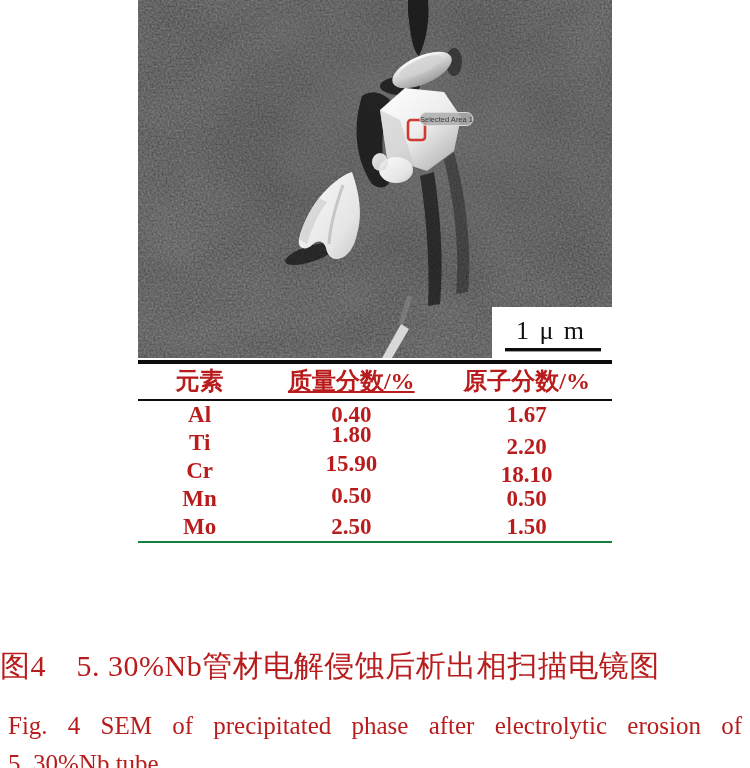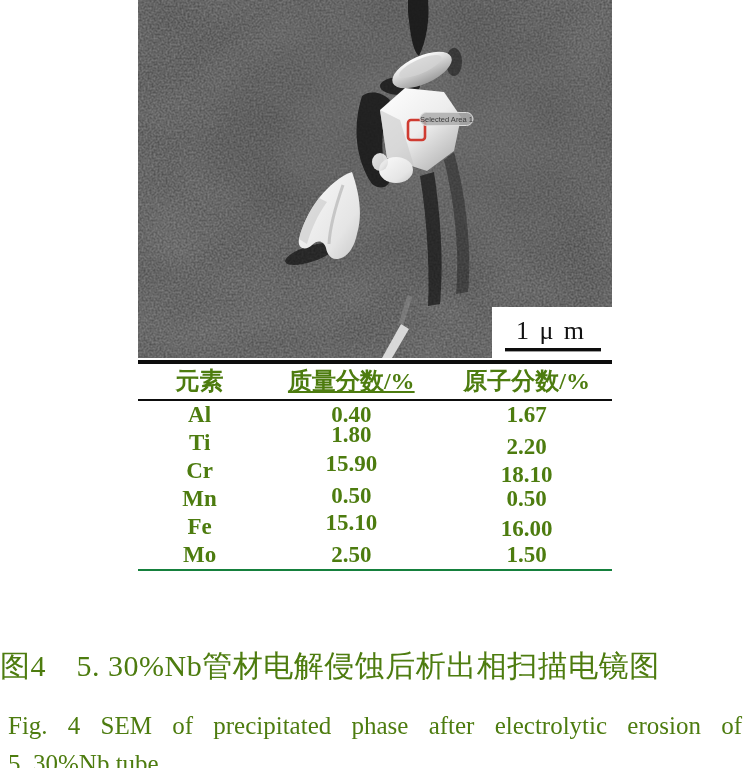--- a/index.html
+++ b/index.html
@@ -3,21 +3,21 @@
 <meta charset="utf-8">
 <style>
   html, body { margin: 0; padding: 0; background: #ffffff; }
   .page {
     position: relative;
     width: 750px;
     height: 768px;
     background: #ffffff;
     overflow: hidden;
     font-family: "Liberation Serif", serif;
-    color: #4d7c0f;
+    color: #b91c1c;
   }
 
   
   .sem-figure {
     position: absolute;
     left: 138px;
     top: 0;
     width: 474px;
     height: 358px;
     margin: 0;
@@ -210,25 +210,20 @@
           <td><span class="v">Cr</span></td>
           <td><span class="v up7">15.90</span></td>
           <td><span class="v dn4">18.10</span></td>
         </tr>
         <tr>
           <td><span class="v">Mn</span></td>
           <td><span class="v up3">0.50</span></td>
           <td><span class="v">0.50</span></td>
         </tr>
         <tr>
-          <td><span class="v">Fe</span></td>
-          <td><span class="v up4">15.10</span></td>
-          <td><span class="v dn2">16.00</span></td>
-        </tr>
-        <tr>
           <td><span class="v">Mo</span></td>
           <td><span class="v">2.50</span></td>
           <td><span class="v">1.50</span></td>
         </tr>
       </tbody>
     </table>
   </div>
 
   <div class="caption-zh">图4　5. 30%Nb管材电解侵蚀后析出相扫描电镜图</div>
   <div class="caption-en">

